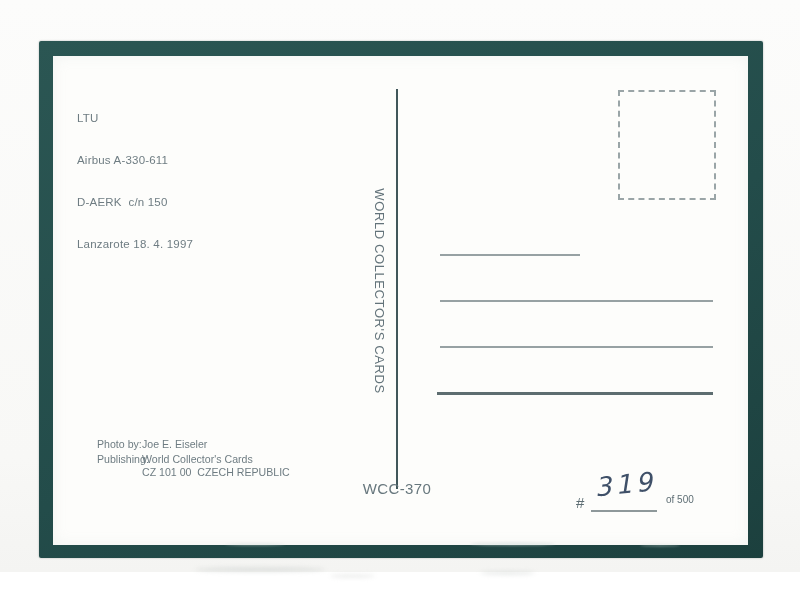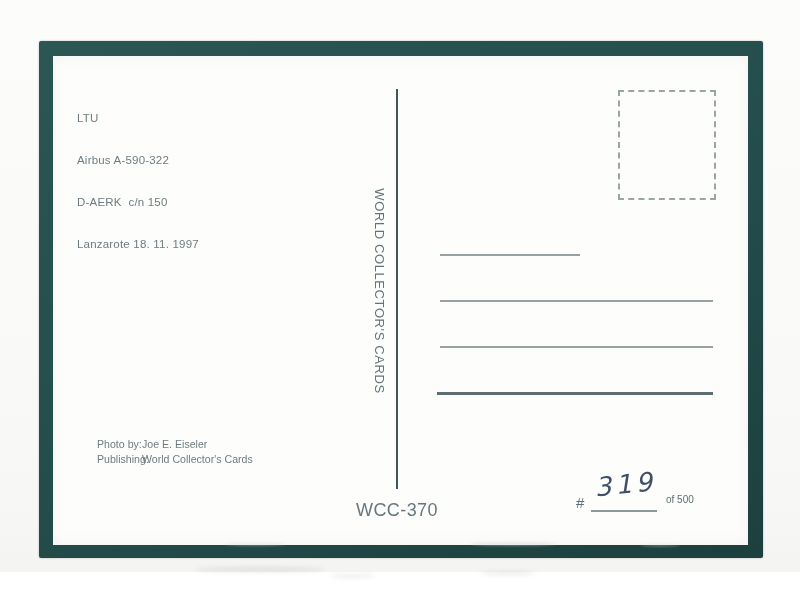--- a/index.html
+++ b/index.html
@@ -88,23 +88,23 @@
     display: flex;
     line-height: 12.4px;
     white-space: pre;
     padding-left: 20px;
   }
   .credit-row.gap-after { margin-bottom: 3px; }
   .credit-label { width: 45px; flex: 0 0 45px; }
   
   #catalog {
     position: absolute;
-    left: 397px; top: 500px;
+    left: 397px; top: 480px;
     transform: translateX(-50%);
-    font-size: 18px;
+    font-size: 15px;
     letter-spacing: 0.4px;
     color: #67777d;
   }
   
   #edition-hash {
     position: absolute;
     left: 576px; top: 494px;
     font-size: 15px;
     color: #5e6e74;
   }
@@ -149,23 +149,23 @@
 
   <div id="frame"></div>
 
   <div id="card">
 
     
   </div>
 
   <div id="caption">
     <div>LTU</div>
-    <div>Airbus A-590-322</div>
+    <div>Airbus A-330-611</div>
     <div>D-AERK  c/n 150</div>
-    <div>Lanzarote 18. 11. 1997</div>
+    <div>Lanzarote 18. 4. 1997</div>
   </div>
 
   <div id="spine">WORLD COLLECTOR'S CARDS</div>
 
   <div id="divider"></div>
 
   <div id="stampbox"></div>
 
   <div id="addr1" class="addr"></div>
   <div id="addr2" class="addr"></div>
@@ -174,20 +174,24 @@
 
   <div id="credits">
     <div class="credit-row gap-after">
       <span class="credit-label">Photo by:</span>
       <span class="credit-value">Joe E. Eiseler</span>
     </div>
     <div class="credit-row">
       <span class="credit-label">Publishing:</span>
       <span class="credit-value">World Collector's Cards</span>
     </div>
+    <div class="credit-row">
+      <span class="credit-label"></span>
+      <span class="credit-value">CZ 101 00  CZECH REPUBLIC</span>
+    </div>
   </div>
 
   <div id="catalog">WCC-370</div>
 
   <span id="edition-hash">#</span>
   <span id="edition-number">319</span>
   <div id="edition-underline"></div>
   <span id="edition-total">of 500</span>
 
   <div id="streak1" class="streak"></div>

